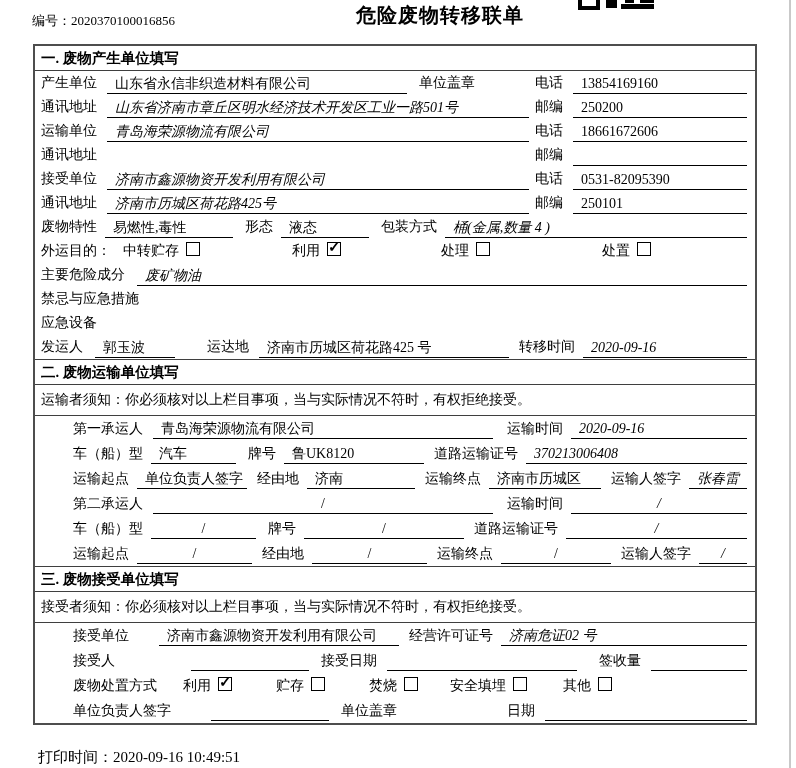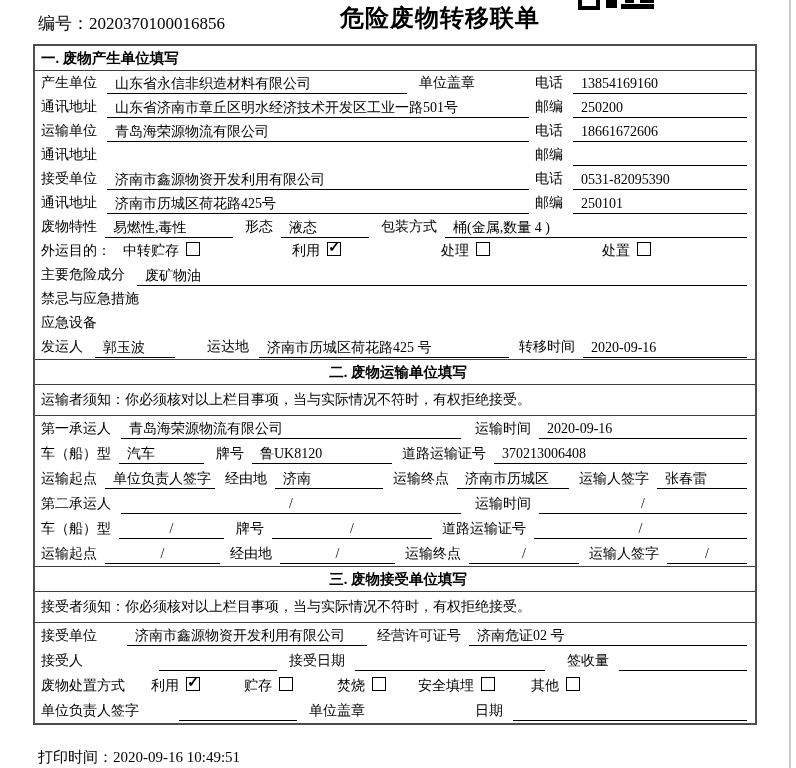--- a/index.html
+++ b/index.html
@@ -1,43 +1,43 @@
 <!DOCTYPE html>
 <html><head>
 <meta charset="utf-8">
 <style>
   html,body{margin:0;padding:0;background:#fff;}
   .page{position:relative;width:796px;height:768px;background:#ffffff;overflow:hidden;
         font-family:"Liberation Serif","DejaVu Serif",serif;color:#000;font-size:14px;}
   
-  .hdr-no{position:absolute;left:38px;top:12px;font-size:17px;white-space:nowrap;font-family:Liberation Serif, serif;}
+  .hdr-no{position:absolute;left:32px;top:12px;font-size:13px;white-space:nowrap;font-family:Liberation Serif, serif;}
   .hdr-title{position:absolute;left:90px;top:2px;width:700px;text-align:center;
-             font-size:24px;font-weight:bold;letter-spacing:1px;}
+             font-size:20px;font-weight:bold;letter-spacing:1px;}
   
   .qr{position:absolute;left:578px;top:0;width:76px;height:10px;}
   .qr .b1{position:absolute;left:0;top:0;width:22px;height:10px;box-sizing:border-box;
           border:4px solid #000;border-top:none;}
   .qr .b2{position:absolute;left:28px;top:0;width:11px;height:8px;background:#000;}
   .qr .b3{position:absolute;left:43px;top:4px;width:33px;height:5px;background:#000;}
   .qr .b4{position:absolute;left:47px;top:0;width:9px;height:3px;background:#000;}
   .qr .b5{position:absolute;left:62px;top:0;width:14px;height:3px;background:#000;}
   
   .doc{position:absolute;left:33px;top:44px;width:724px;box-sizing:border-box;
        border:2px solid #4d4d4d;background:#fff;}
   .sec-title{height:24px;line-height:24px;font-weight:bold;font-size:14.5px;
              padding-left:6px;border-bottom:1.5px solid #3f3f3f;}
-  .sec-title.mid{border-top:1.5px solid #3f3f3f;text-align:center;}
+  .sec-title.mid{border-top:1.5px solid #3f3f3f;}
   .note{height:30px;line-height:30px;padding-left:6px;border-bottom:1.5px solid #3f3f3f;
         white-space:nowrap;}
   .row{display:flex;align-items:center;height:24px;padding:0 8px 0 6px;}
-  .row.h25{height:25px;}
+  .row.h25{height:25px;margin-left:32px;}
   .lbl{white-space:nowrap;flex:none;}
   .ul{border-bottom:1px solid #000;height:21px;line-height:21px;white-space:nowrap;
       overflow:hidden;box-sizing:border-box;padding:0 2px 0 8px;flex:none;}
-  .ul.grow{flex:1 1 auto;}
+  .ul.grow{flex:1 1 auto;font-style:italic;}
   .ul.ctr{text-align:center;padding:0;}
   .ml8{margin-left:8px;}.ml10{margin-left:10px;}.ml12{margin-left:12px;}
   .rcol{margin-left:auto;display:flex;align-items:center;width:212px;flex:none;}
   .rcol .ul{flex:1 1 auto;margin-left:10px;}
   .cb{display:inline-block;width:12px;height:12px;border:1.5px solid #000;flex:none;
       margin-left:7px;position:relative;box-sizing:content-box;}
   .cb.checked::after{content:"✓";position:absolute;left:0px;top:-5px;font-size:15px;
       font-weight:bold;}
   .opt{display:flex;align-items:flex-start;flex:none;}
   

